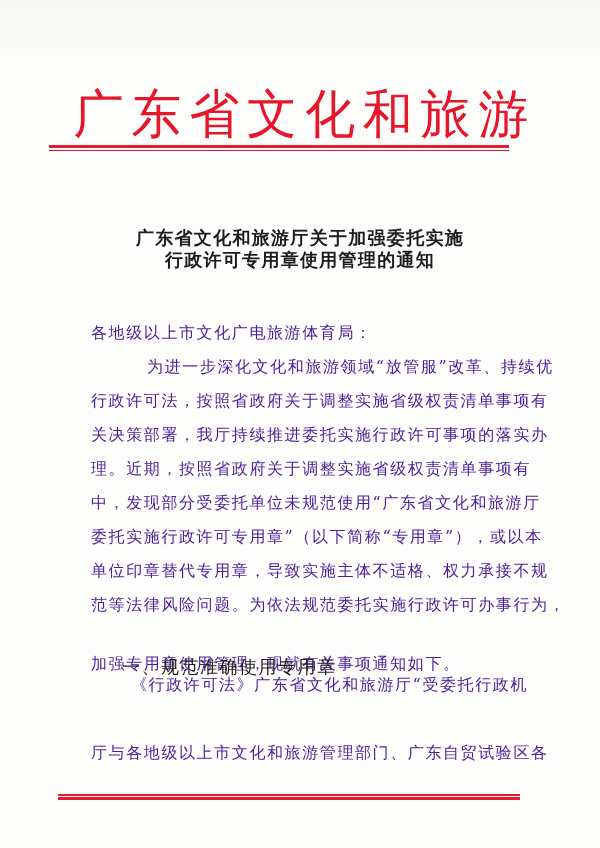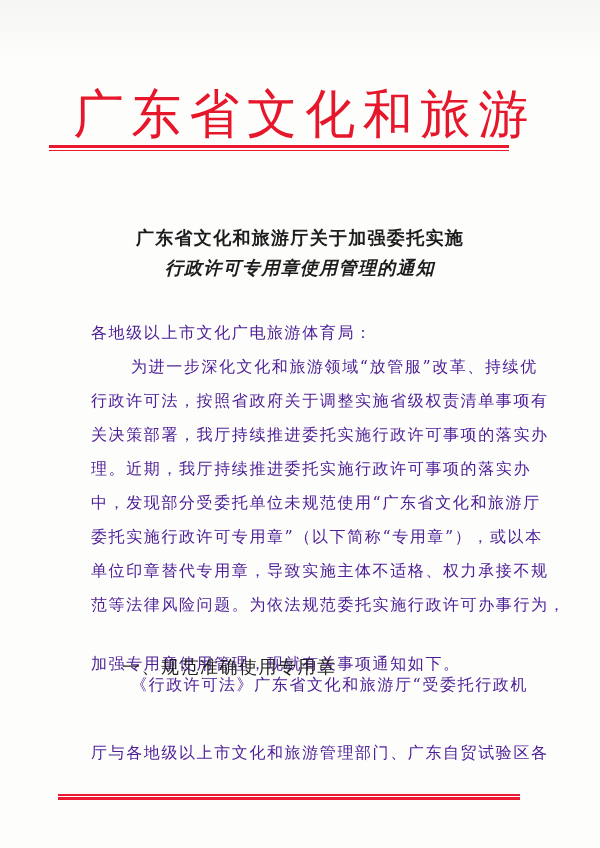--- a/index.html
+++ b/index.html
@@ -119,28 +119,28 @@
     <span class="ch">化</span>
     <span class="ch">和</span>
     <span class="ch">旅</span>
     <span class="ch">游</span>
   </div>
 
   <div class="rule rule-thick" style="top:145px;left:49px;width:460px;"></div>
   <div class="rule rule-thin" style="top:149.5px;left:49px;width:460px;"></div>
 
   <div class="doc-title" style="top:226px;">广东省文化和旅游厅关于加强委托实施</div>
-  <div class="doc-title" style="top:256px;font-style:italic;">行政许可专用章使用管理的通知</div>
+  <div class="doc-title" style="top:248px;">行政许可专用章使用管理的通知</div>
 
   <div class="body-line last" style="top:322px;">各地级以上市文化广电旅游体育局：</div>
 
-  <div class="body-line indent" style="top:356px;">为进一步深化文化和旅游领域“放管服”改革、持续优</div>
+  <div class="body-line indent" style="top:356px;margin-left:16px;">为进一步深化文化和旅游领域“放管服”改革、持续优</div>
   <div class="body-line" style="top:390px;">行政许可法，按照省政府关于调整实施省级权责清单事项有</div>
   <div class="body-line" style="top:424px;">关决策部署，我厅持续推进委托实施行政许可事项的落实办</div>
-  <div class="body-line" style="top:458px;">理。近期，我厅持续推进委托实施行政许可事项的落实办</div>
+  <div class="body-line" style="top:458px;">理。近期，按照省政府关于调整实施省级权责清单事项有</div>
   <div class="body-line" style="top:492px;">中，发现部分受委托单位未规范使用“广东省文化和旅游厅</div>
   <div class="body-line" style="top:526px;">委托实施行政许可专用章”（以下简称“专用章”），或以本</div>
   <div class="body-line" style="top:560px;">单位印章替代专用章，导致实施主体不适格、权力承接不规</div>
   <div class="body-line" style="top:594px;">范等法律风险问题。为依法规范委托实施行政许可办事行为，</div>
   <div class="body-line last" style="top:653px;">加强专用章使用管理，现就有关事项通知如下。</div>
 
   <div class="section-heading" style="top:640px;">一、规范准确使用专用章</div>
 
   <div class="body-line indent" style="top:674px;">《行政许可法》广东省文化和旅游厅“受委托行政机</div>
   <div class="body-line" style="top:742px;">厅与各地级以上市文化和旅游管理部门、广东自贸试验区各</div>

